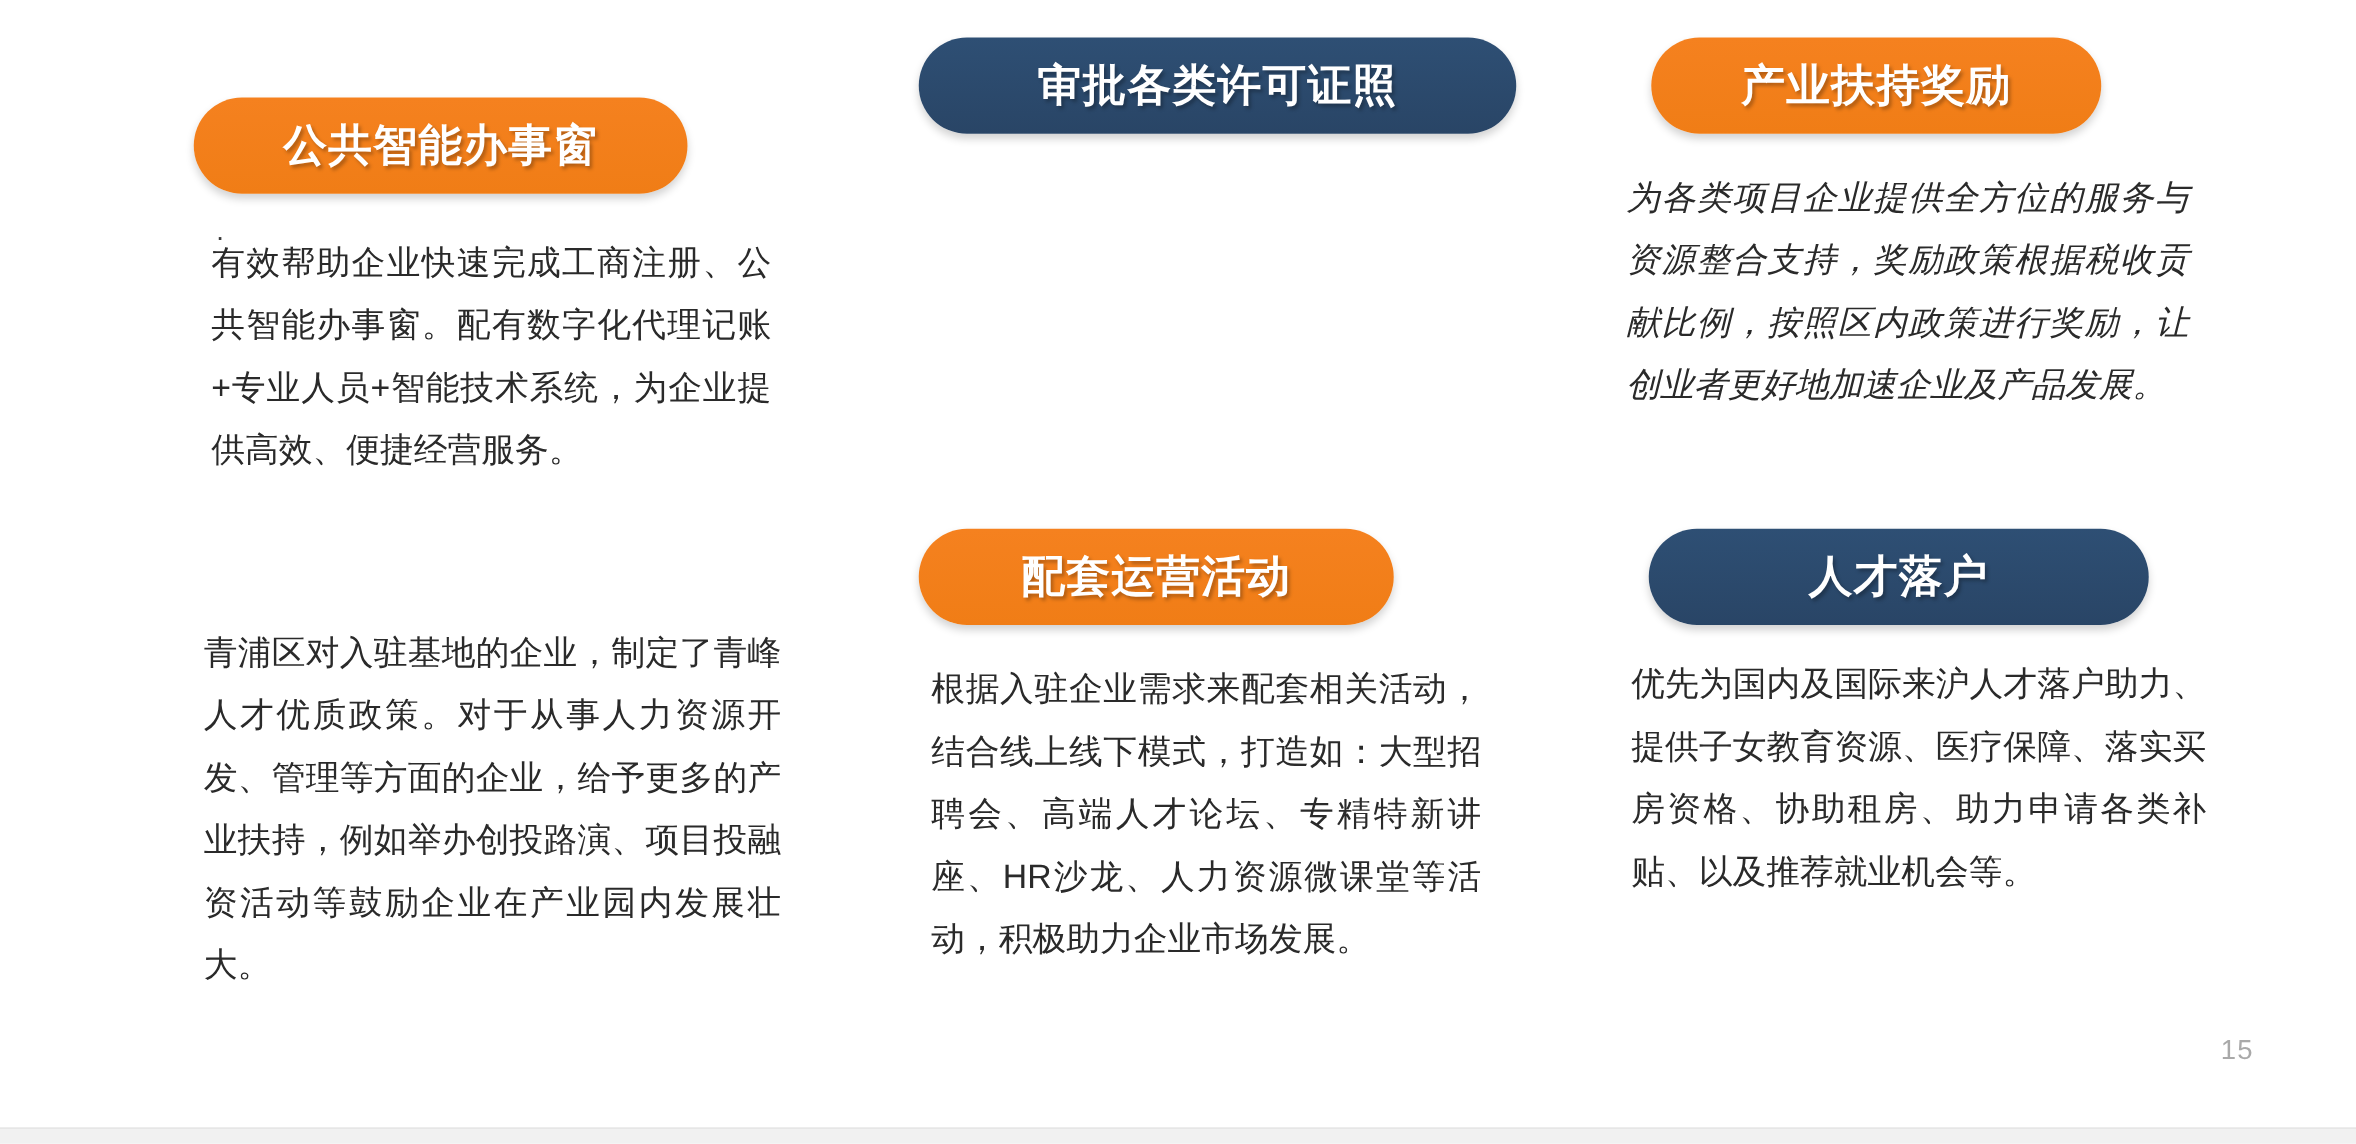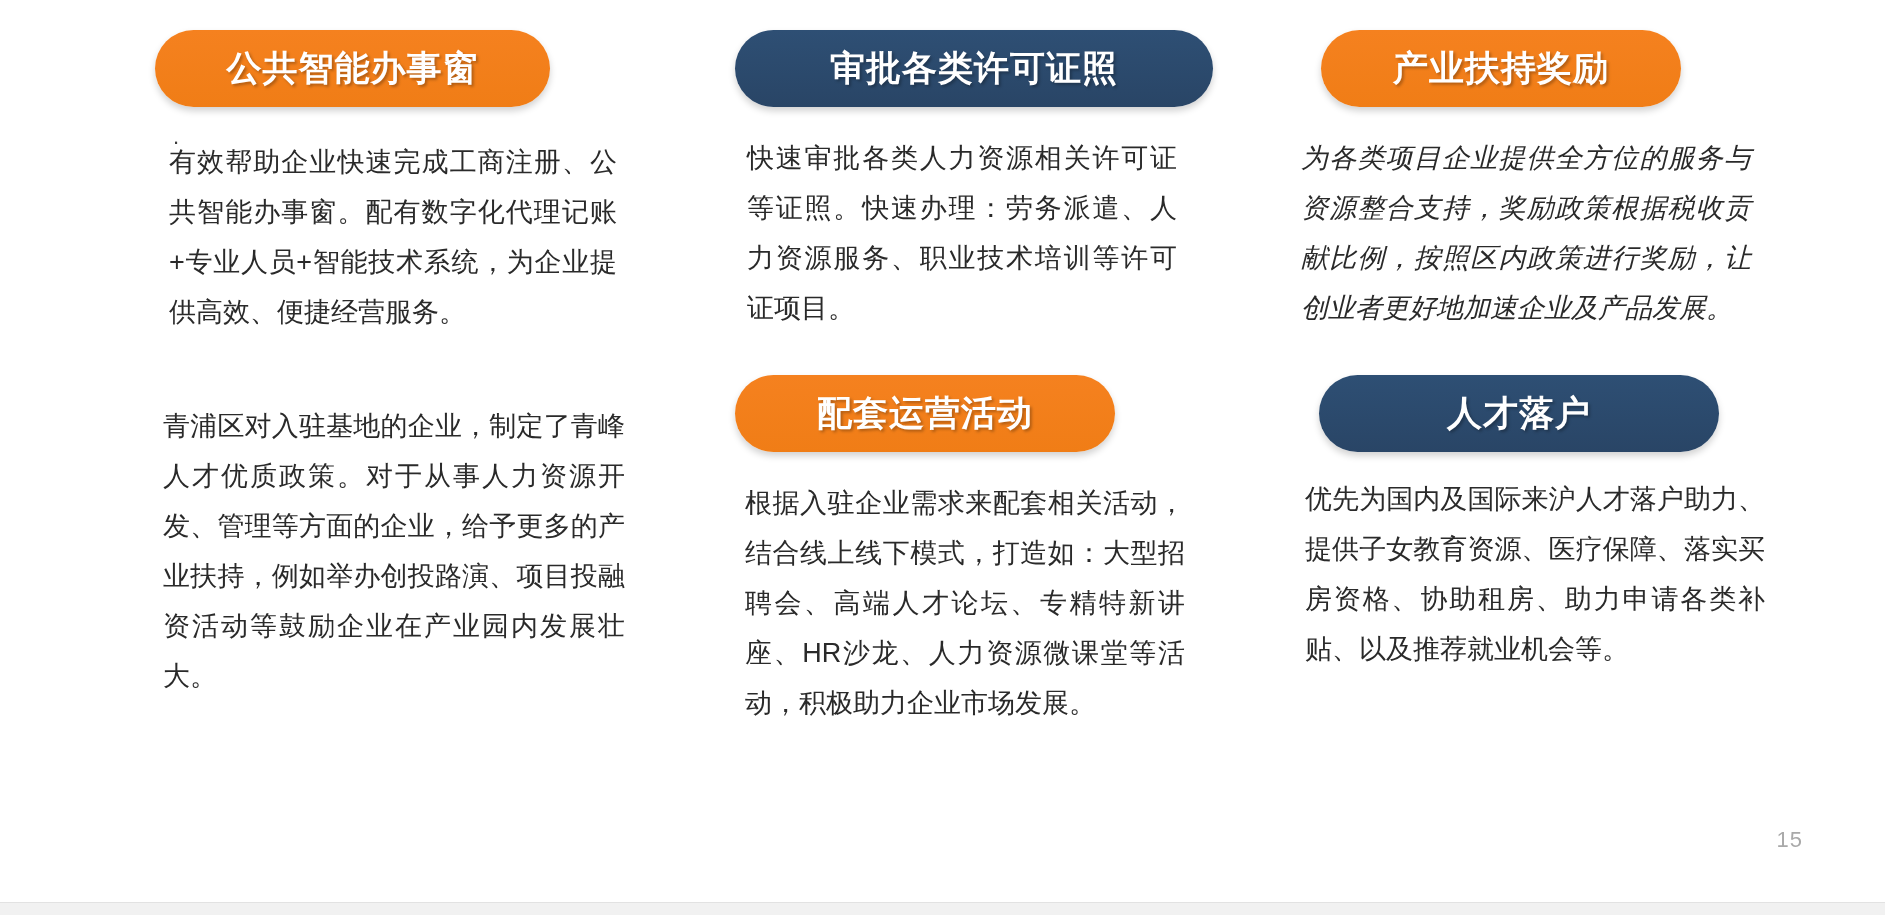--- a/index.html
+++ b/index.html
@@ -41,21 +41,21 @@
     left: 155px;
     top: 30px;
     width: 1620px;
     display: grid;
     grid-template-columns: 480px 100px 480px 80px 480px;
     grid-template-rows: auto auto;
     row-gap: 38px;
   }
 
   .card { position: relative; }
-  .card.c1 { grid-column: 1; }
+  .card.c1 { grid-column: 1; margin-top: 48px; }
   .card.c2 { grid-column: 3; }
   .card.c3 { grid-column: 5; }
   .card.r1 { grid-row: 1; }
   .card.r2 { grid-row: 2; }
 
   .pill {
     height: 77px;
     border-radius: 40px;
     display: flex;
     align-items: center;
@@ -129,21 +129,20 @@
         <span>公共智能办事窗</span>
       </div>
       <span class="lead-dot">.</span>
       <div class="body-text">有效帮助企业快速完成工商注册、公共智能办事窗。配有数字化代理记账+专业人员+智能技术系统，为企业提供高效、便捷经营服务。</div>
     </div>
 
     <div class="card c2 r1">
       <div class="pill navy">
         <span>审批各类许可证照</span>
       </div>
-      <div class="body-text">快速审批各类人力资源相关许可证等证照。快速办理：劳务派遣、人力资源服务、职业技术培训等许可证项目。</div>
     </div>
 
     <div class="card c3 r1">
       <div class="pill orange">
         <span>产业扶持奖励</span>
       </div>
       <div class="body-text">为各类项目企业提供全方位的服务与资源整合支持，奖励政策根据税收贡献比例，按照区内政策进行奖励，让创业者更好地加速企业及产品发展。</div>
     </div>
 
     <div class="card c1 r2">

